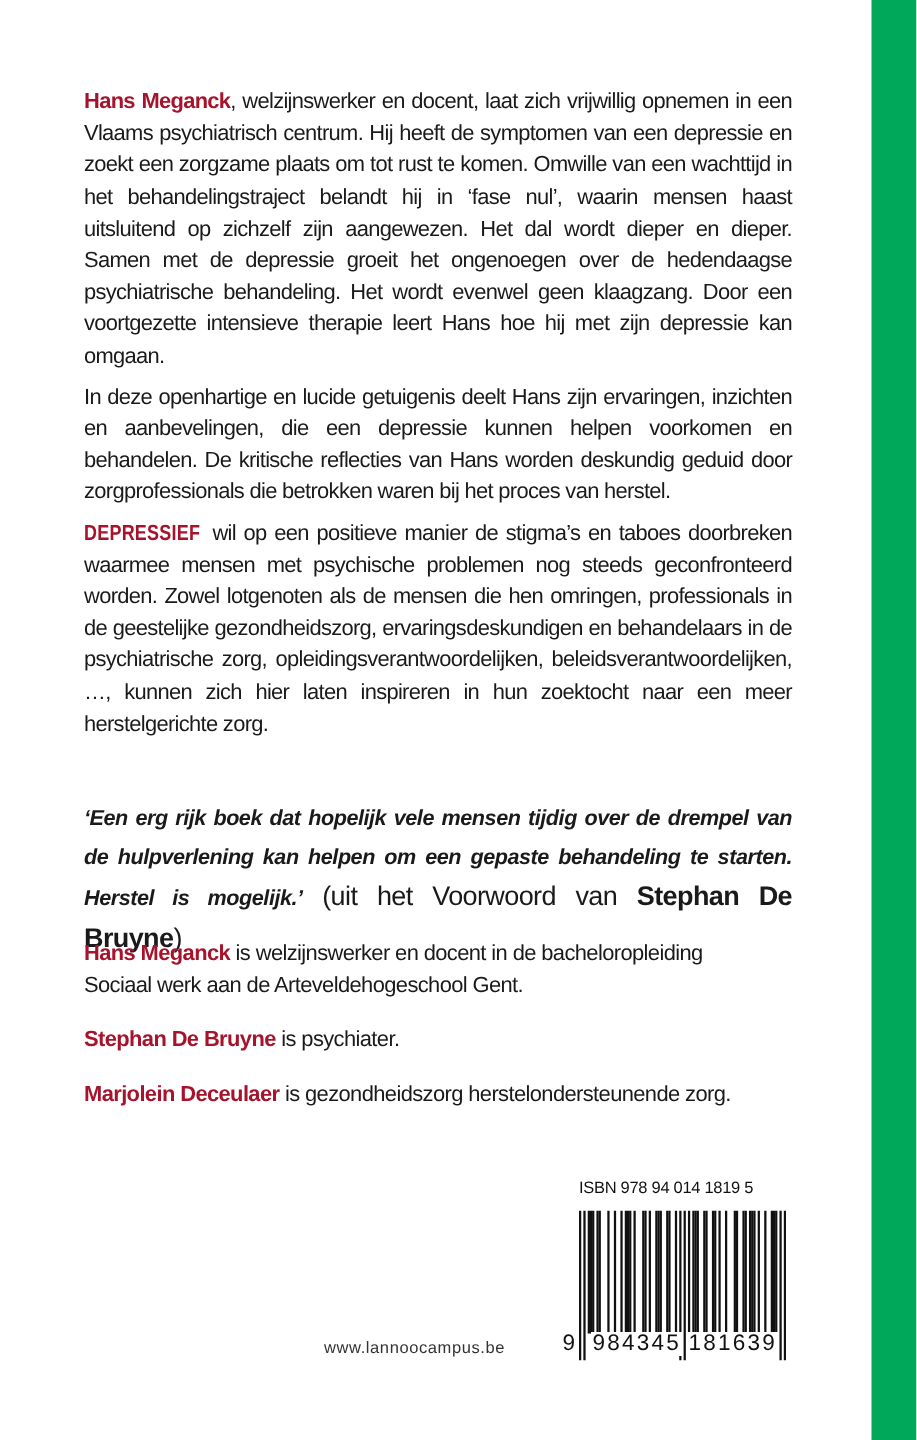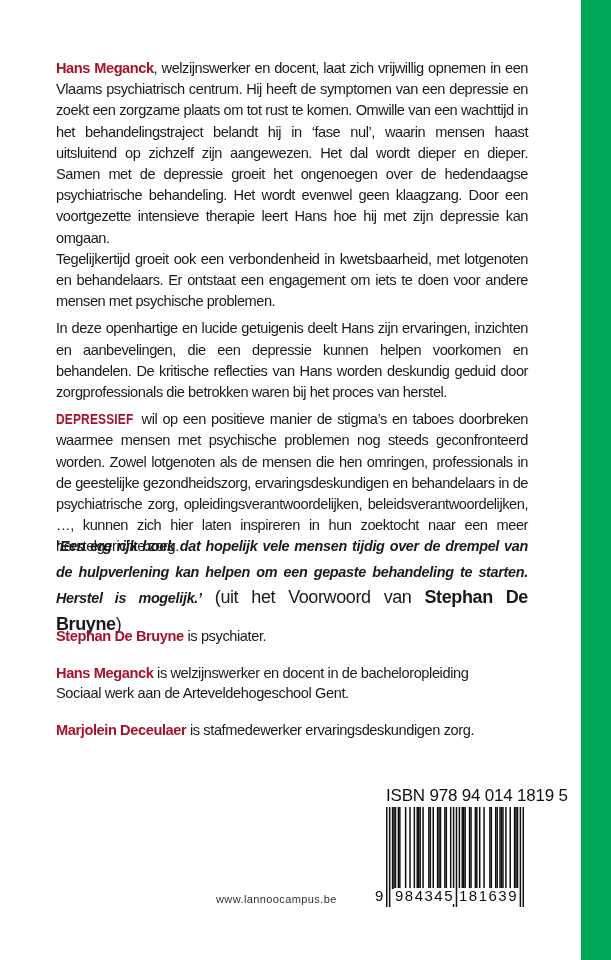--- a/index.html
+++ b/index.html
@@ -26,21 +26,21 @@
     display: inline-block; transform: scaleX(0.82); transform-origin: left center;
     margin-right: -14px; letter-spacing: 0.2px;
   }
   .quote { top: 534px; line-height: 25.5px; font-size: 14.4px; }
   .quote .q { font-weight: bold; font-style: italic; letter-spacing: -0.3px; }
   .quote .src { font-size: 18px; letter-spacing: -0.4px; }
   .quote .src b { font-weight: bold; }
   .bios { top: 626px; line-height: 20.5px; font-size: 14.6px; letter-spacing: -0.4px; }
   .bios p { margin: 0 0 16px 0; }
   .isbn-label {
-    position: absolute; left: 386px; top: 786px; font-size: 17px; letter-spacing: -0.2px;
+    position: absolute; left: 386px; top: 786px; font-size: 11px; letter-spacing: -0.2px;
     color: #111;
     text-align: center;
   }
   .barcode {
     position: absolute; left: 386px; top: 807px; width: 138px; height: 100px;
   }
   .bar-digits {
     position: absolute; top: 888px; font-size: 15px; color: #111; letter-spacing: 1.5px;
     background: #fff; line-height: 16px; padding: 0 1px;
   }
@@ -49,33 +49,32 @@
     letter-spacing: 0.4px;
   }
 </style>
 </head>
 <body>
 
 <div class="green-bar"></div>
 
 <div class="col blurb justify">
   <p><span class="red">Hans Meganck</span><span>, welzijnswerker en docent, laat zich vrijwillig opnemen in een Vlaams psychiatrisch centrum. Hij heeft de symptomen van een depressie en zoekt een zorgzame plaats om tot rust te komen. Omwille van een wachttijd in het behandelingstraject belandt hij in ‘fase nul’, waarin mensen haast uitsluitend op zichzelf zijn aangewezen. Het dal wordt dieper en dieper. Samen met de depressie groeit het ongenoegen over de hedendaagse psychiatrische behandeling. Het wordt evenwel geen klaagzang. Door een voortgezette intensieve therapie leert Hans hoe hij met zijn depressie kan omgaan.</span></p>
-  <p>Tegelijkertijd groeit ook een verbondenheid in kwetsbaarheid, met lotgenoten en behandelaars. Er ontstaat een engagement om iets te doen voor andere mensen met psychische problemen.</p>
   <p class="gap">In deze openhartige en lucide getuigenis deelt Hans zijn ervaringen, inzichten en aanbevelingen, die een depressie kunnen helpen voorkomen en behandelen. De kritische reflecties van Hans worden deskundig geduid door zorgprofessionals die betrokken waren bij het proces van herstel.</p>
   <p class="gap"><span class="red cond">DEPRESSIEF</span><span> wil op een positieve manier de stigma’s en taboes doorbreken waarmee mensen met psychische problemen nog steeds geconfronteerd worden. Zowel lotgenoten als de mensen die hen omringen, professionals in de geestelijke gezondheidszorg, ervaringsdeskundigen en behandelaars in de psychiatrische zorg, opleidingsverantwoordelijken, beleidsverantwoordelijken, …, kunnen zich hier laten inspireren in hun zoektocht naar een meer herstelgerichte zorg.</span></p>
 </div>
 
 <div class="col quote justify">
   <span class="q">‘Een erg rijk boek dat hopelijk vele mensen tijdig over de drempel van de hulpverlening kan helpen om een gepaste behandeling te starten. Herstel is mogelijk.’</span><span class="src"><span> (uit het Voorwoord van </span><b>Stephan De Bruyne</b><span>)</span></span>
 </div>
 
 <div class="col bios">
+  <p style="width:430px"><span class="red">Hans Meganck</span><span> is welzijnswerker en docent in de bacheloropleiding Sociaal werk aan de Arteveldehogeschool Gent.</span></p>
   <p><span class="red">Stephan De Bruyne</span><span> is psychiater.</span></p>
-  <p style="width:430px"><span class="red">Hans Meganck</span><span> is welzijnswerker en docent in de bacheloropleiding Sociaal werk aan de Arteveldehogeschool Gent.</span></p>
-  <p><span class="red">Marjolein Deceulaer</span><span> is stafmedewerker ervaringsdeskundigen zorg.</span></p>
+  <p><span class="red">Marjolein Deceulaer</span><span> is gezondheidszorg herstelondersteunende zorg.</span></p>
 </div>
 
 <div class="isbn-label">ISBN 978 94 014 1819 5</div>
 
 <svg class="barcode" viewBox="0 0 138 100" preserveAspectRatio="none">
     <rect x="0.000" y="0" width="1.503" height="100" fill="#111"></rect>
     <rect x="2.905" y="0" width="1.503" height="100" fill="#111"></rect>
     <rect x="5.811" y="0" width="1.503" height="82" fill="#111"></rect>
     <rect x="7.263" y="0" width="1.503" height="82" fill="#111"></rect>
     <rect x="8.716" y="0" width="1.503" height="82" fill="#111"></rect>

